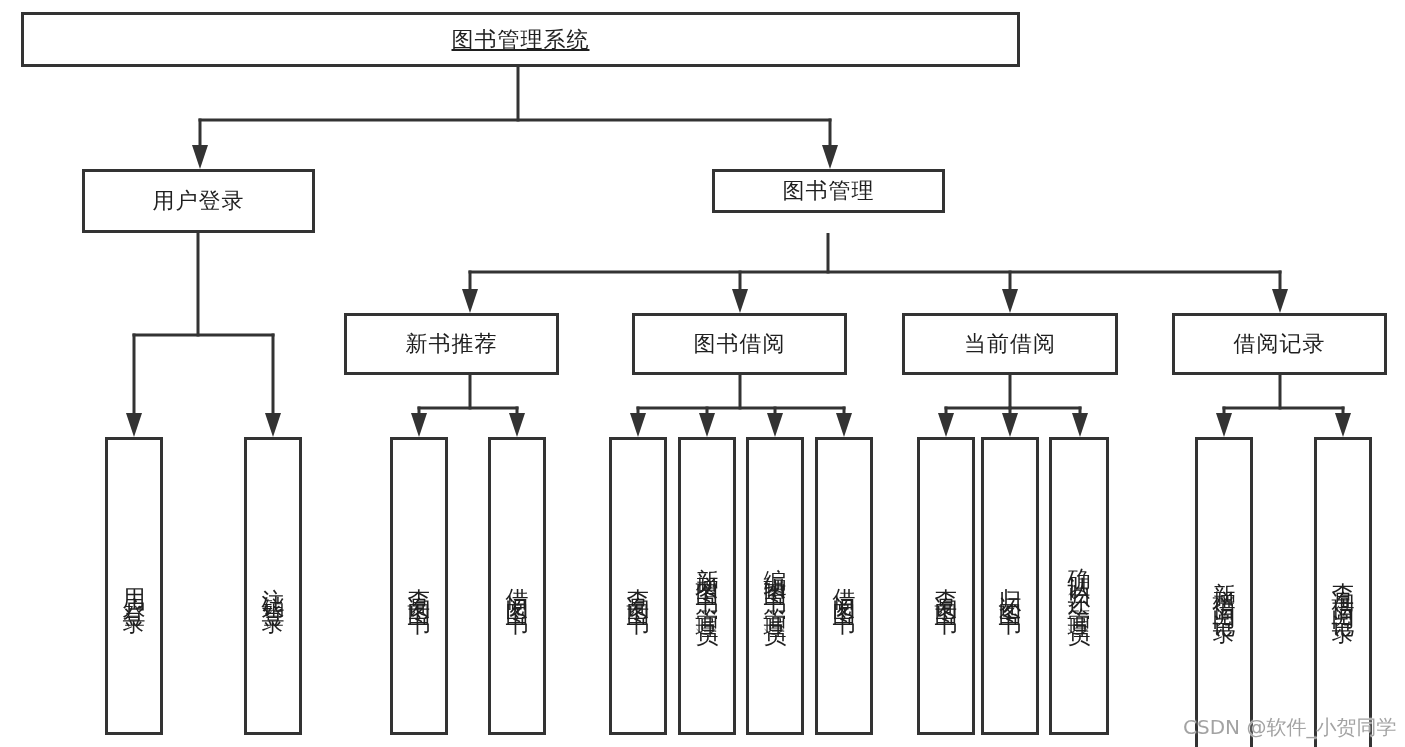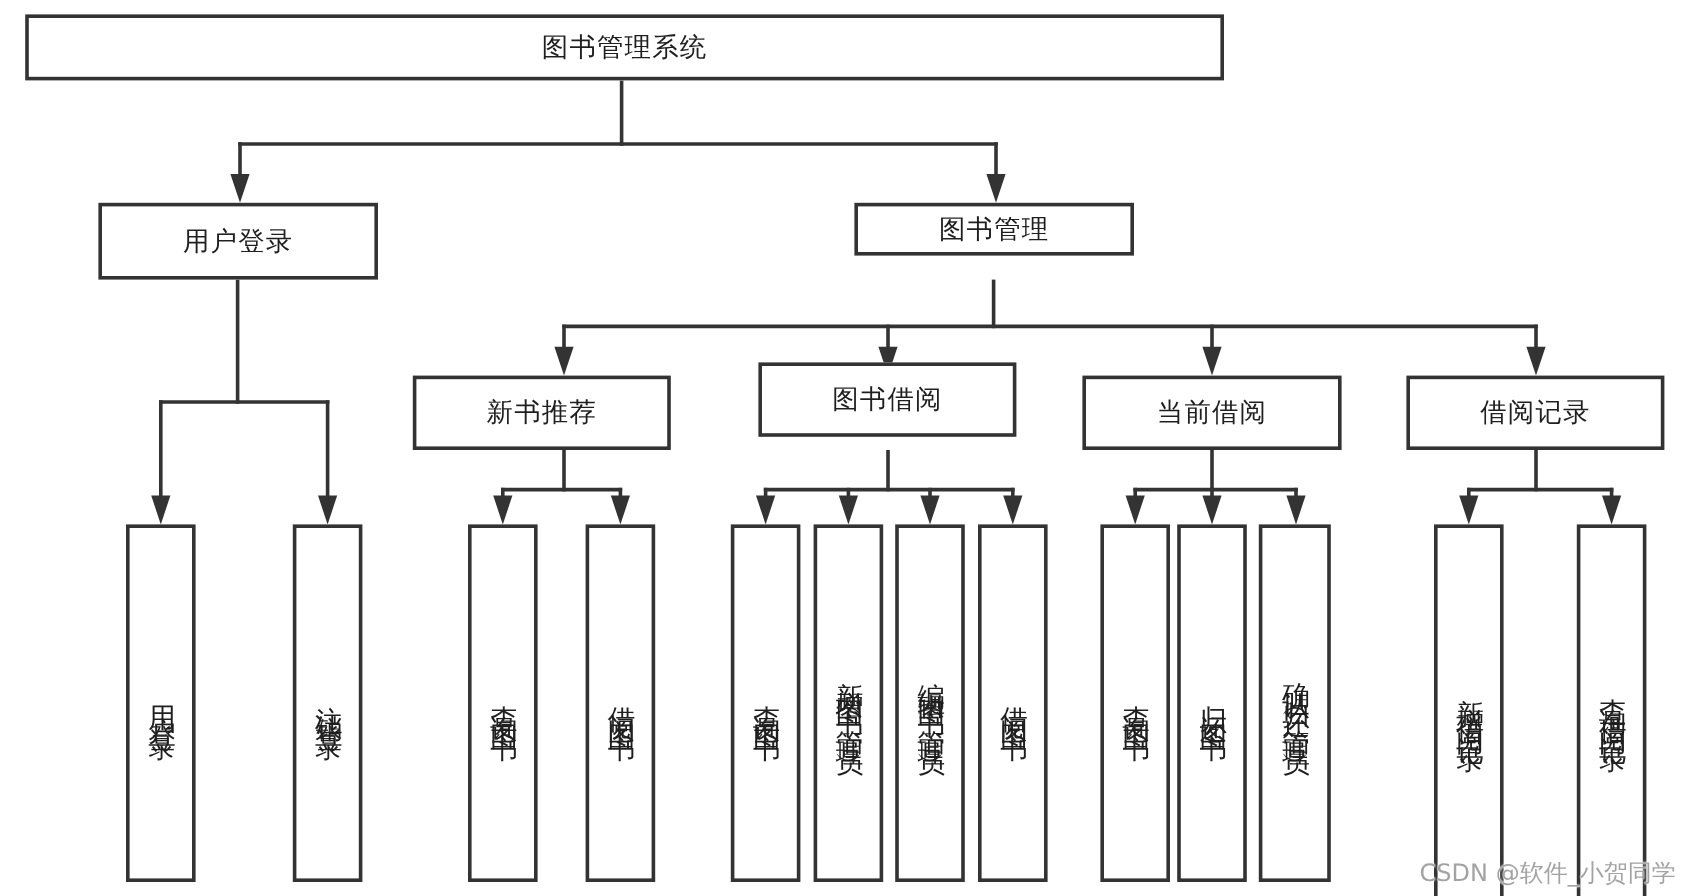--- a/index.html
+++ b/index.html
@@ -128,27 +128,27 @@
 
       <polygon points="938,413 954,413 946,437"></polygon>
       <polygon points="1002,413 1018,413 1010,437"></polygon>
       <polygon points="1072,413 1088,413 1080,437"></polygon>
 
       <polygon points="1216,413 1232,413 1224,437"></polygon>
       <polygon points="1335,413 1351,413 1343,437"></polygon>
     </g>
   </svg>
 
-  <div class="node h" style="left:21px; top:12px; width:999px; height:55px;">图书管理系统</div>
+  <div class="node h" style="left:21px; top:12px; width:999px; height:55px;text-decoration:underline;">图书管理系统</div>
 
   <div class="node h" style="left:82px; top:169px; width:233px; height:64px;">用户登录</div>
   <div class="node h" style="left:712px; top:169px; width:233px; height:44px;">图书管理</div>
 
   <div class="node h" style="left:344px; top:313px; width:215px; height:62px;">新书推荐</div>
-  <div class="node h" style="left:632px; top:302px; width:215px; height:62px;">图书借阅</div>
+  <div class="node h" style="left:632px; top:313px; width:215px; height:62px;">图书借阅</div>
   <div class="node h" style="left:902px; top:313px; width:216px; height:62px;">当前借阅</div>
   <div class="node h" style="left:1172px; top:313px; width:215px; height:62px;">借阅记录</div>
 
   <div class="node v" style="left:105px; top:437px; width:58px; height:298px;">
     <span class="vtext">用户登录</span>
   </div>
   <div class="node v" style="left:244px; top:437px; width:58px; height:298px;">
     <span class="vtext">注销登录</span>
   </div>
 

